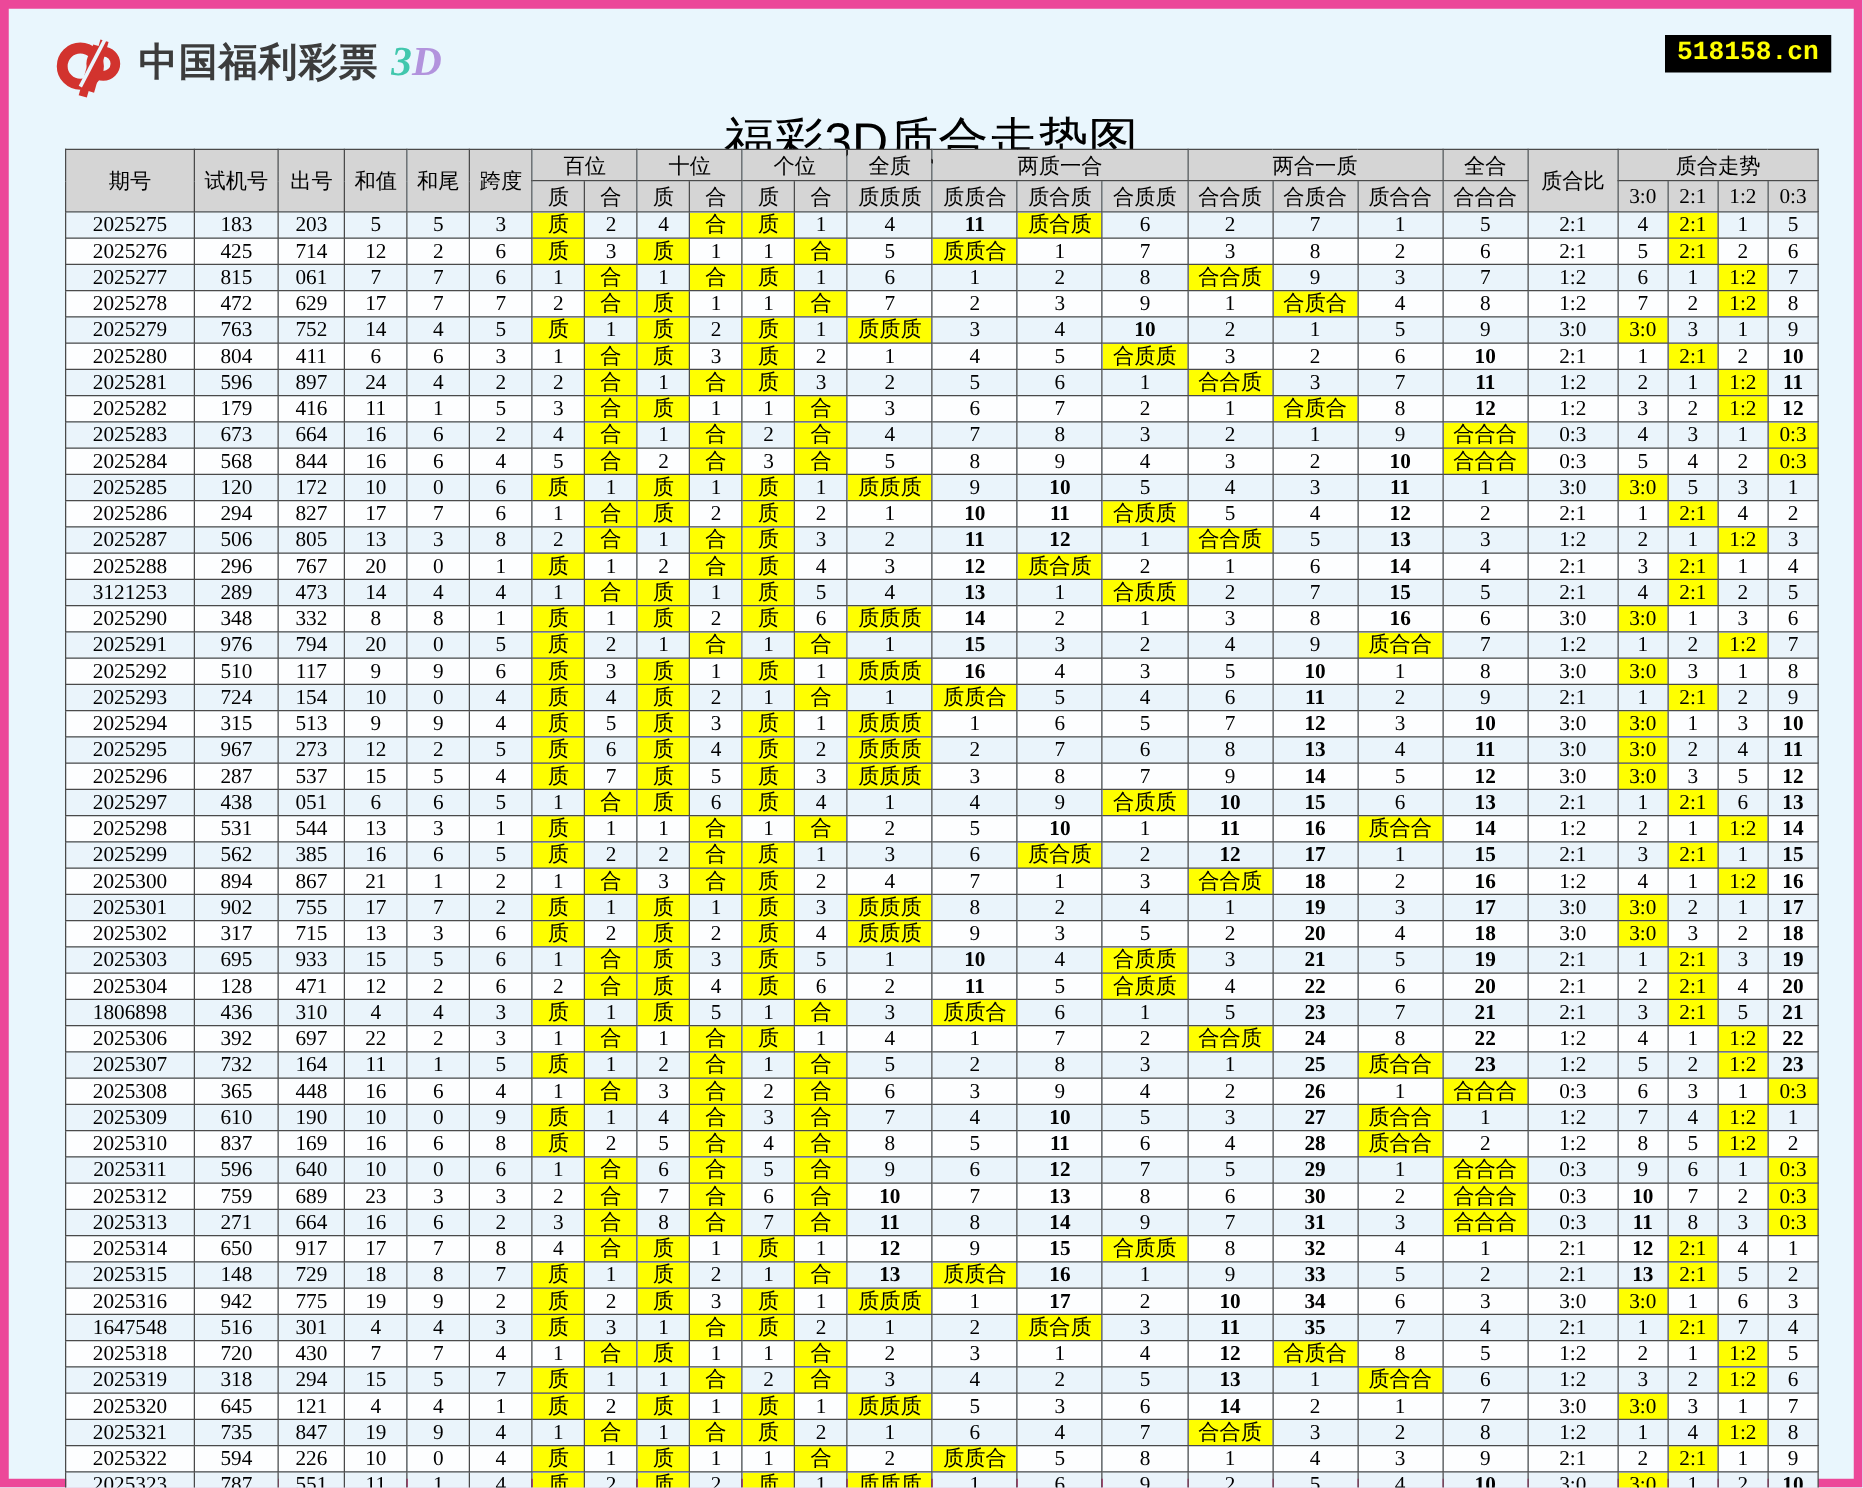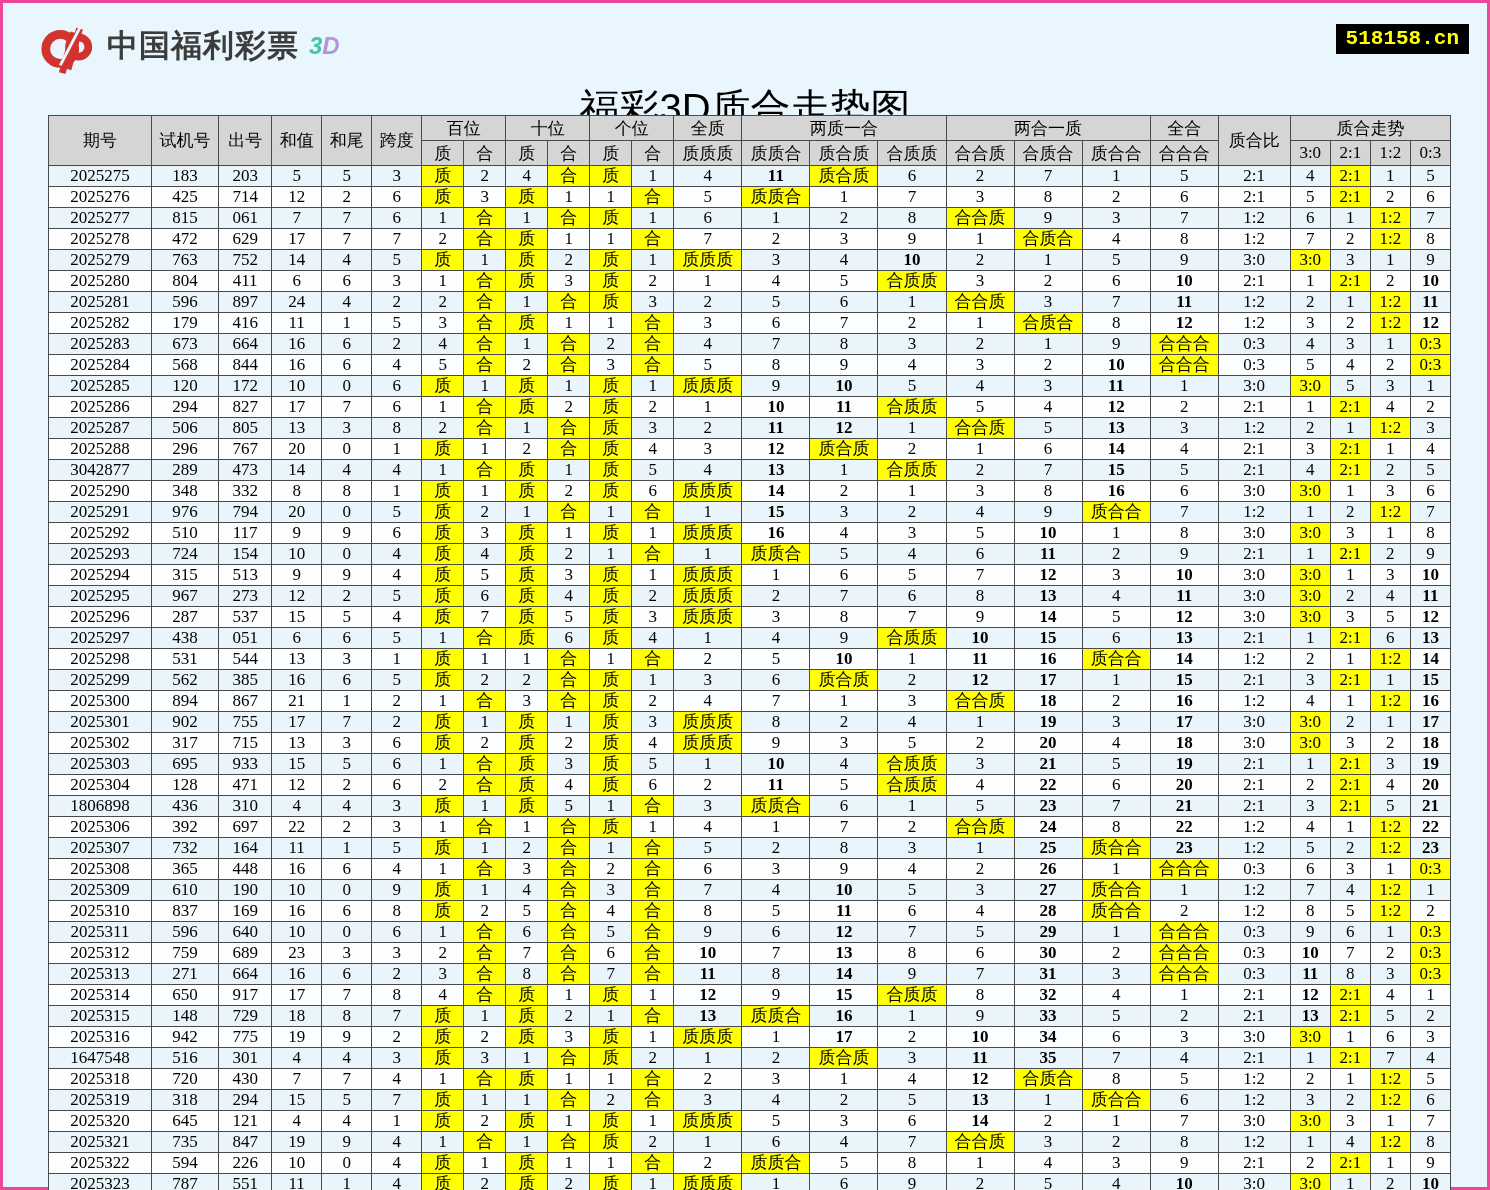--- a/index.html
+++ b/index.html
@@ -4,35 +4,35 @@
 <style>
   html,body{margin:0;padding:0;}
   body{
     width:1490px;height:1190px;position:relative;
     background:#e9f6fd;
     font-family:"Liberation Serif", serif;
     overflow:hidden;
   }
   .frame{
     position:absolute;inset:0;
-    border:3px solid #ec4899;
+    border:7px solid #ec4899;
     box-sizing:border-box;
     padding-left:32px;
   }
   
   .logo{
     position:absolute;left:36px;top:12px;height:62px;
     display:flex;align-items:center;gap:10px;
   }
   .logo svg{display:block;}
   .logo-text{
     font-family:"Liberation Sans", sans-serif;
     font-weight:bold;font-size:31px;color:#3c3c3c;letter-spacing:1px;
   }
-  .logo-3d{font-family:Liberation Sans, sans-serif;font-weight:bold;font-style:italic;font-size:24px;}
+  .logo-3d{font-family:Liberation Serif, serif;font-weight:bold;font-style:italic;font-size:33px;}
   .logo-3d .n3{color:#41c7ad;}
   .logo-3d .nD{color:#b293dd;}
   .badge{
     position:absolute;right:18px;top:21px;
     background:#000;color:#ffff00;
     font-family:"Liberation Mono", monospace;
     font-weight:bold;font-size:21px;
     padding:3px 10px 4px 10px;
   }
   .page-title{
@@ -527,21 +527,21 @@
           <td>6</td>
           <td class="sm">14</td>
           <td>4</td>
           <td>2:1</td>
           <td>3</td>
           <td class="hl">2:1</td>
           <td>1</td>
           <td>4</td>
         </tr>
         <tr class="r-odd">
-          <td>3042877</td>
+          <td>3121253</td>
           <td>289</td>
           <td>473</td>
           <td>14</td>
           <td>4</td>
           <td>4</td>
           <td>1</td>
           <td class="hl">合</td>
           <td class="hl">质</td>
           <td>1</td>
           <td class="hl">质</td>

